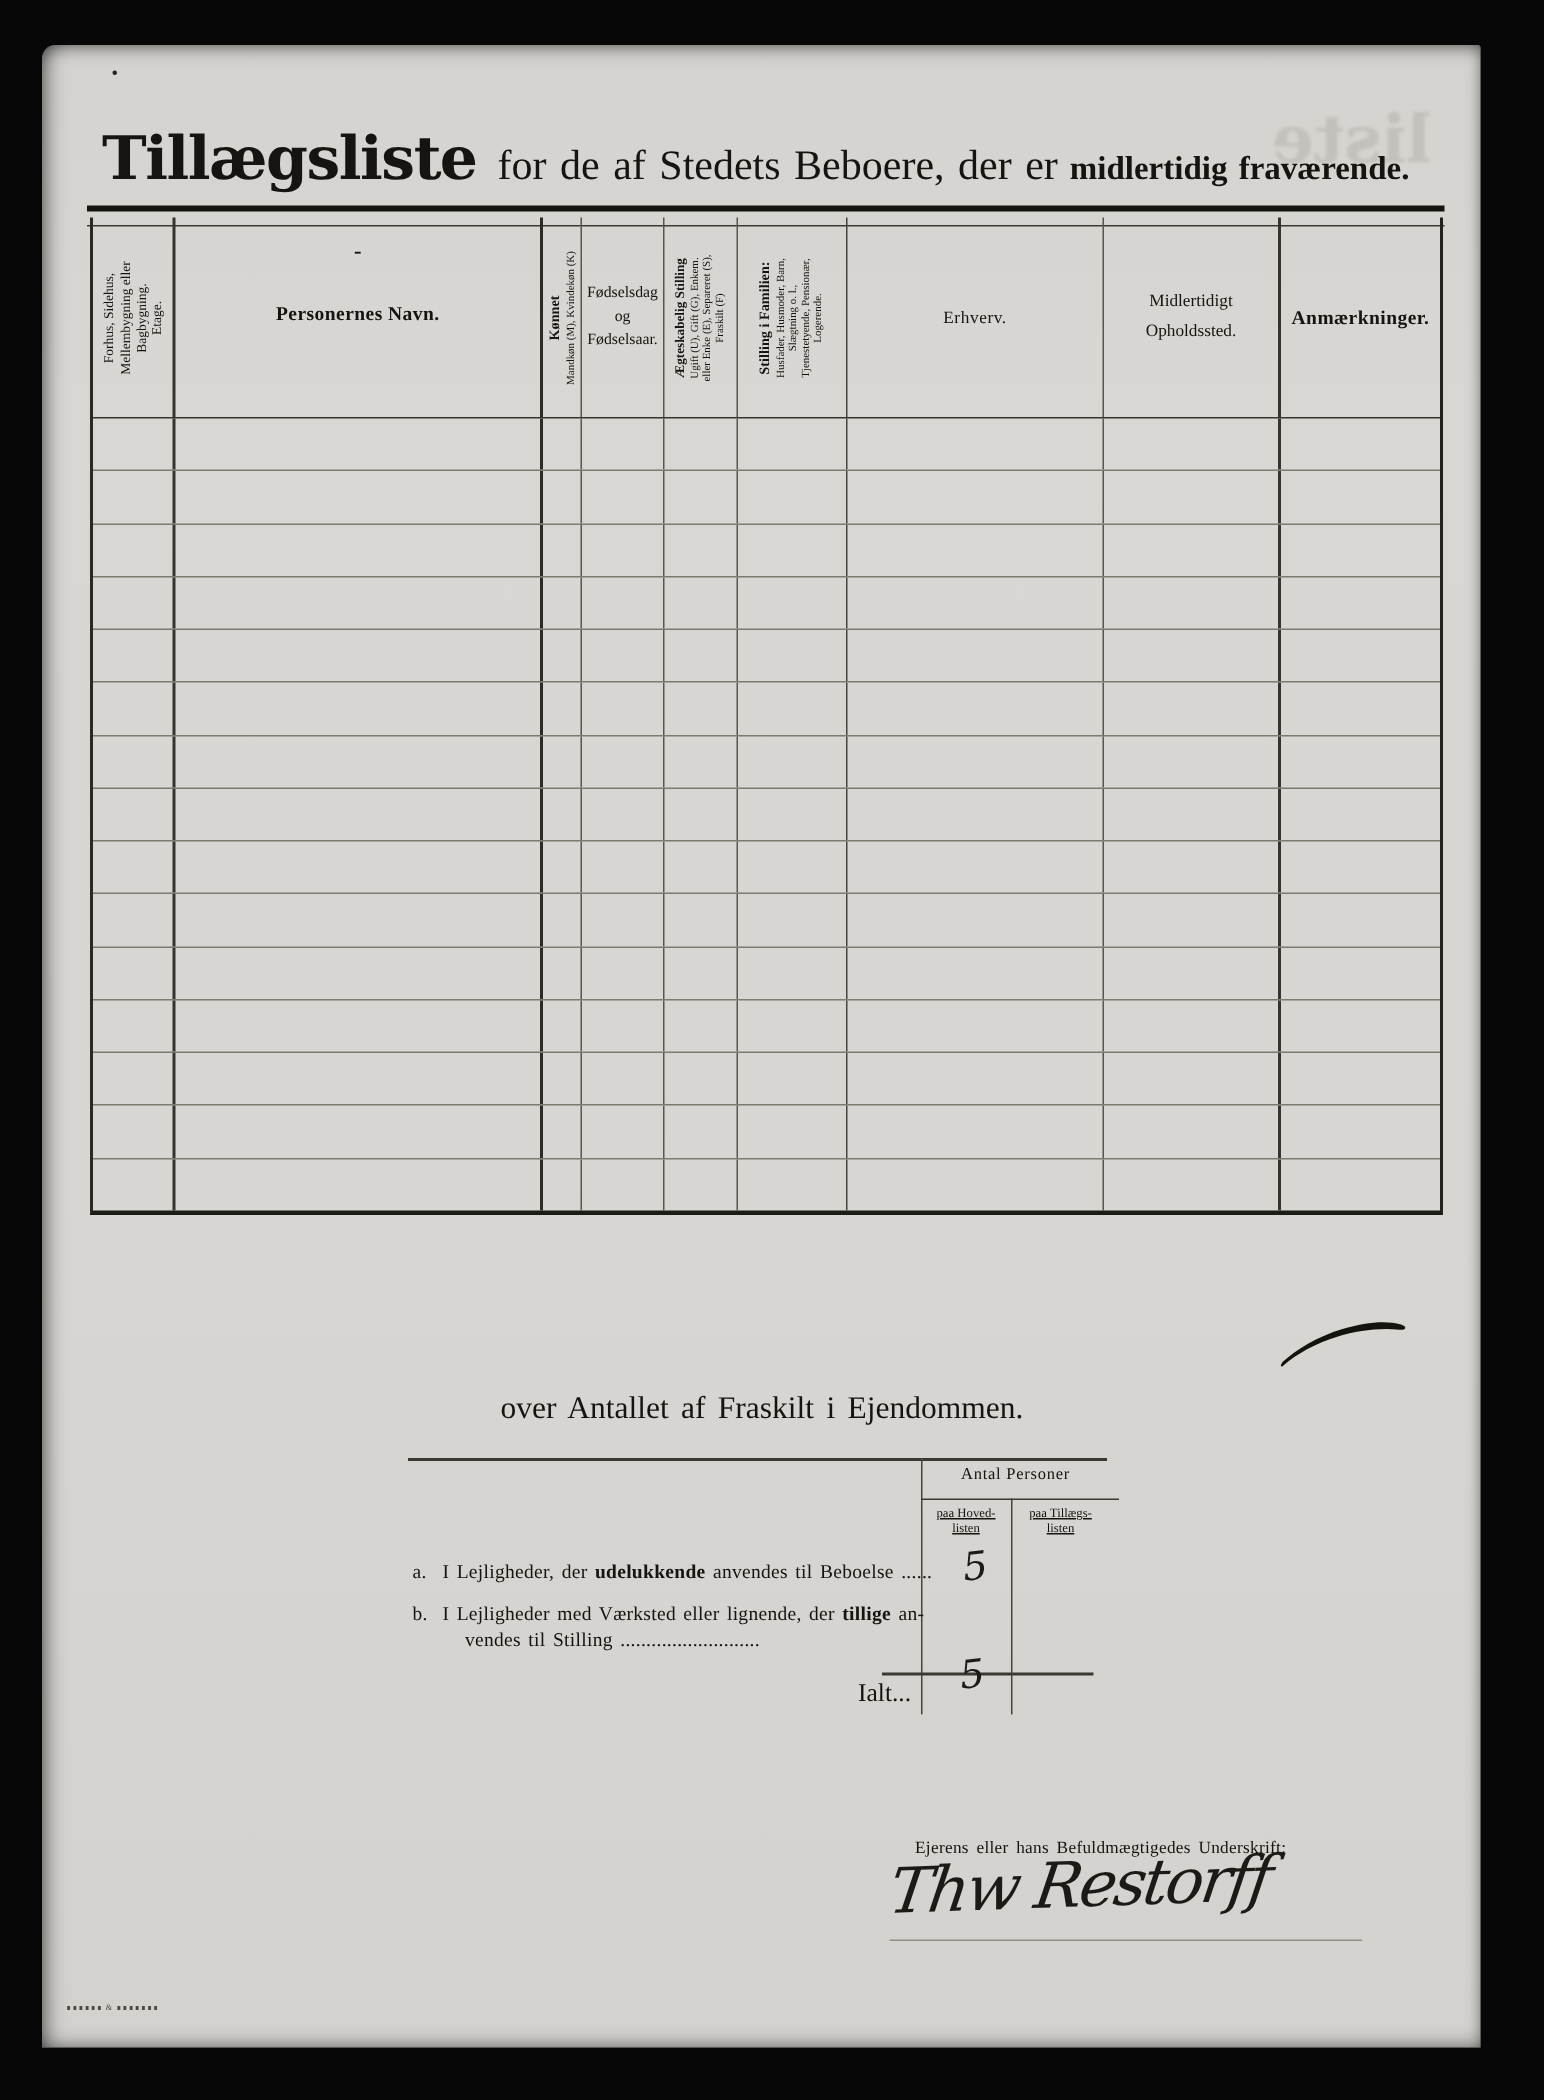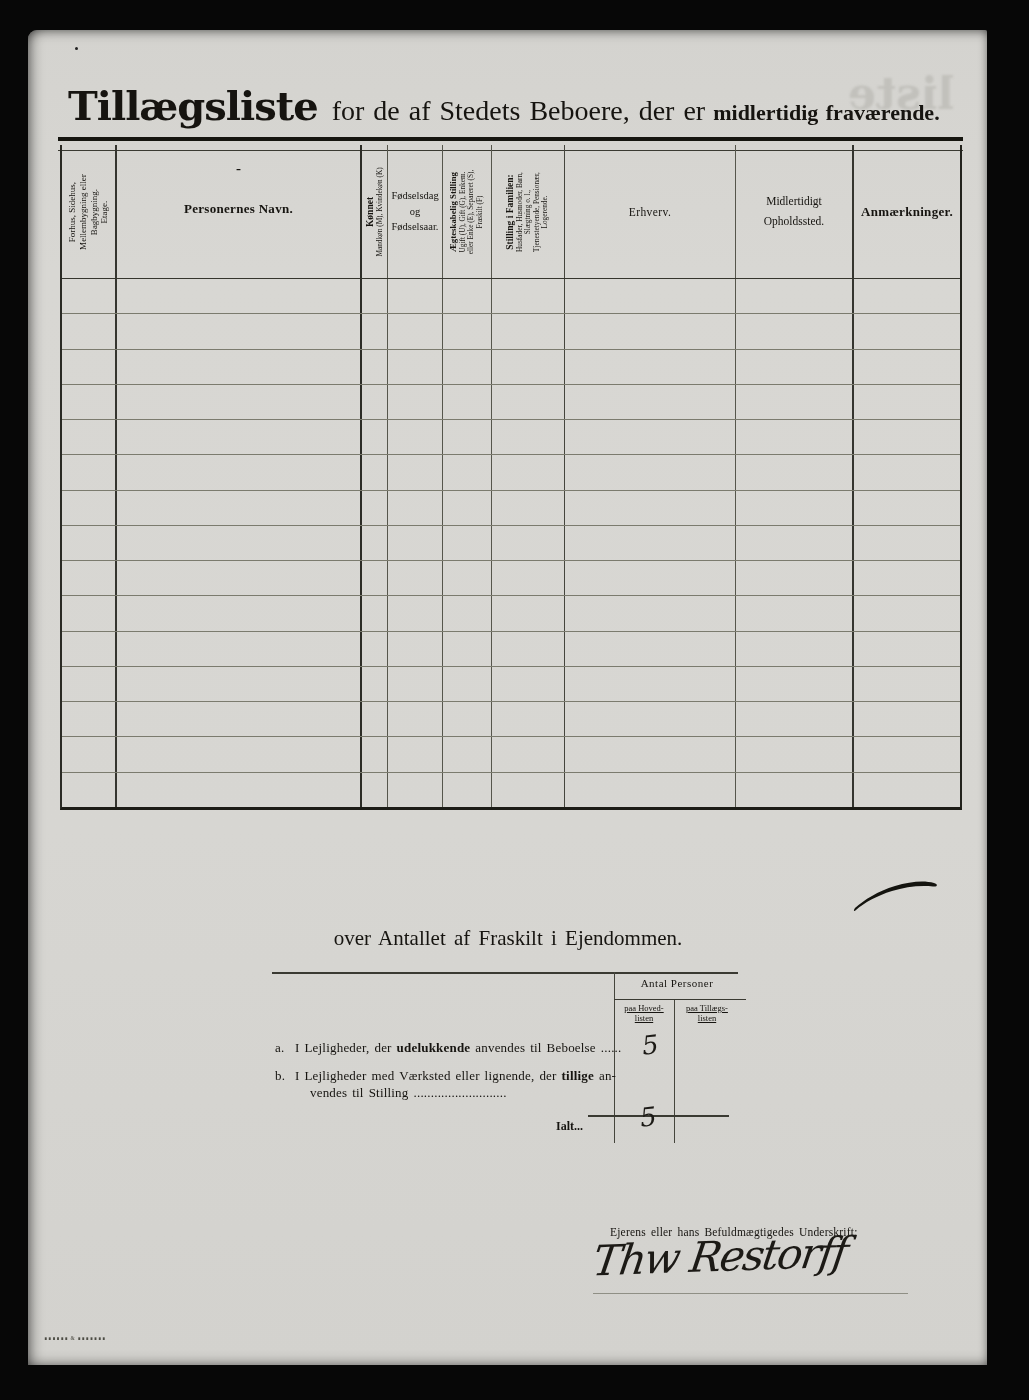--- a/index.html
+++ b/index.html
@@ -88,21 +88,21 @@
   .subcol{font-size:8.5px;line-height:1.15;text-align:center;text-decoration:underline;}
   .subcol-1{left:586px;top:974px;width:60px;}
   .subcol-2{left:646px;top:974px;width:66px;}
 
   .sumline{font-size:13px;white-space:nowrap;letter-spacing:.2px;word-spacing:1.5px;}
   .row-a{left:247px;top:1010px;}
   .row-b1{left:247px;top:1038px;}
   .row-b2{left:282px;top:1055px;}
   .sum-bold{font-weight:bold;}
   .prefix{display:inline-block;width:15px;}
-  .ialt{left:528px;top:1089px;font-weight:bold;font-size:12px;}
+  .ialt{left:544px;top:1089px;font-weight:normal;font-size:17px;}
 
   .hand{font-family:"DejaVu Serif",serif;font-style:italic;color:var(--handwriting,#1c1a16);}
   .val-a{left:614px;top:1000px;font-size:26px;transform:rotate(-6deg);}
   .val-ialt{left:612px;top:1072px;font-size:26px;transform:rotate(-6deg);}
 
   
   .sig-label{left:582px;top:1196px;font-size:11.5px;font-weight:normal;letter-spacing:.2px;word-spacing:2px;}
   .sig-script{left:566px;top:1202px;font-size:42px;transform:skewX(-10deg) rotate(-2deg);letter-spacing:-2px;white-space:nowrap;}
   .sig-line{left:565px;top:1263px;width:315px;height:1px;background:#8f8f85;}
 

